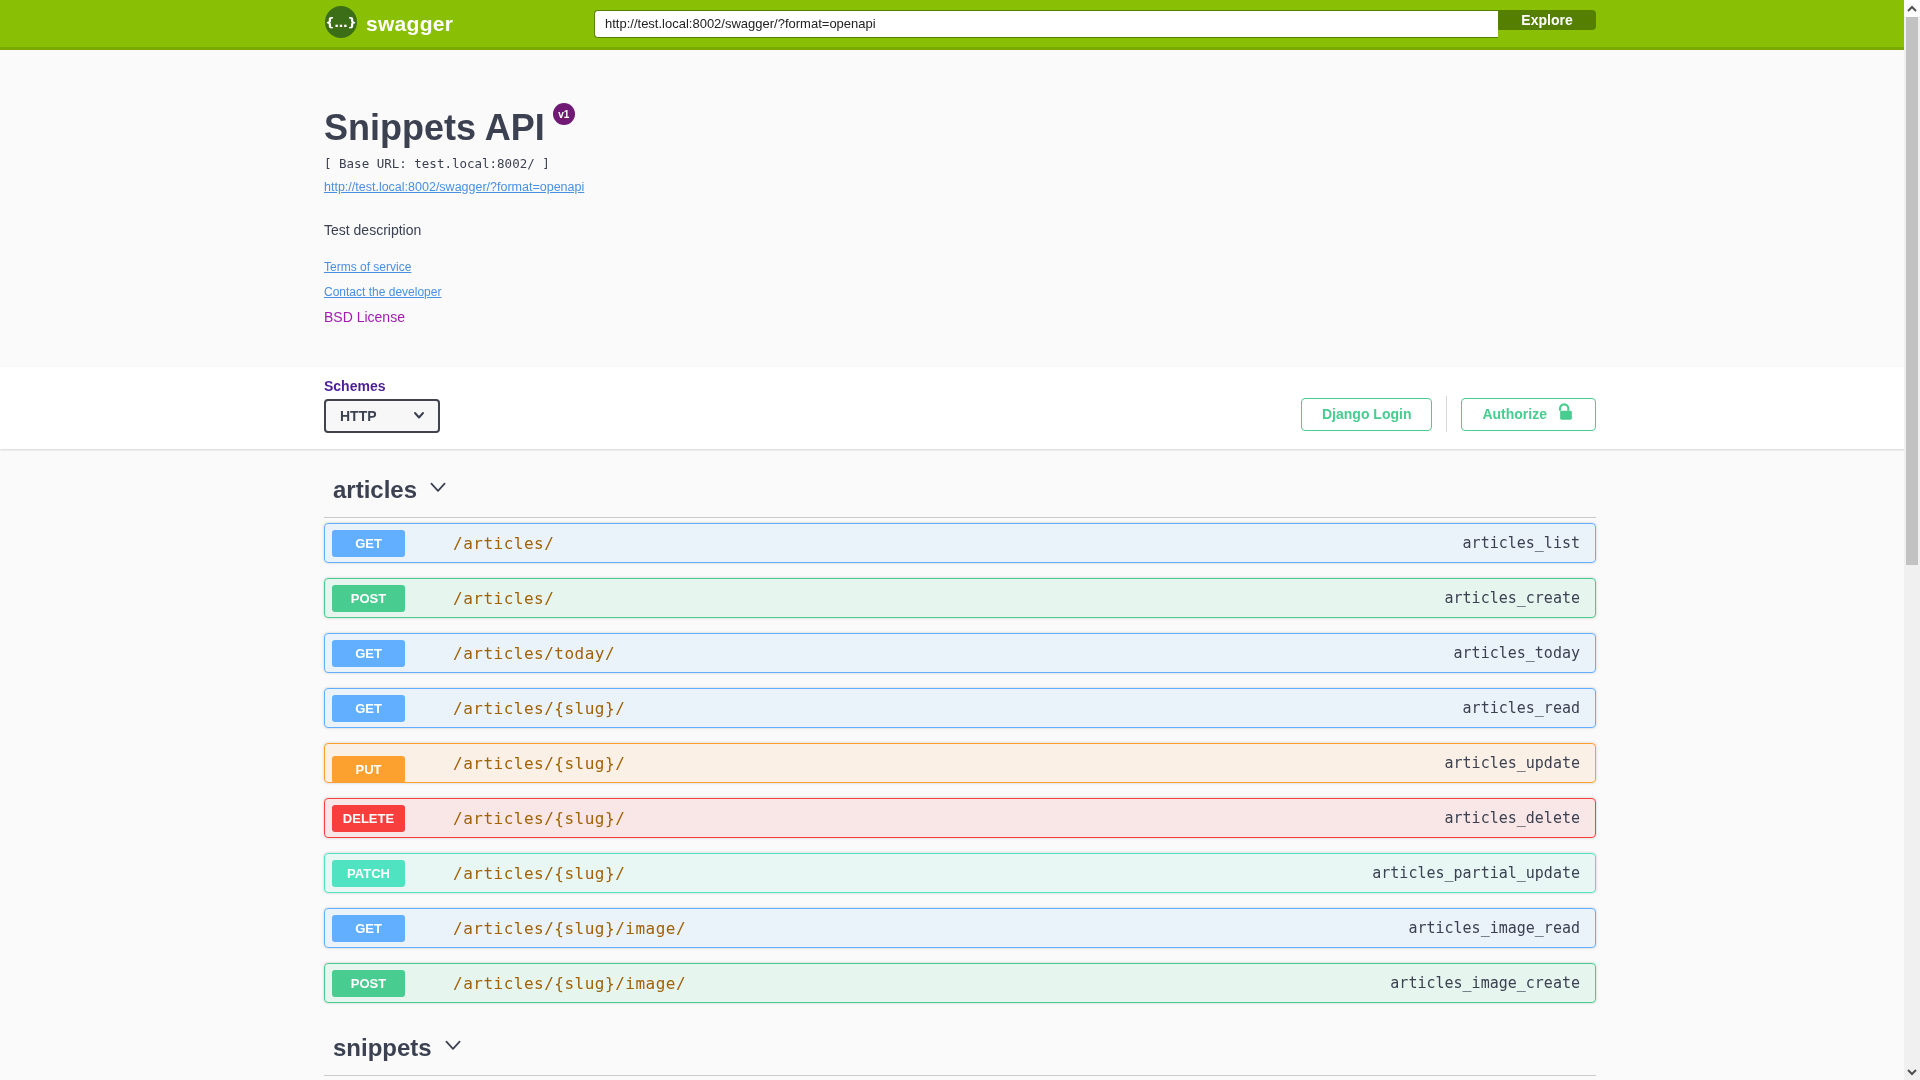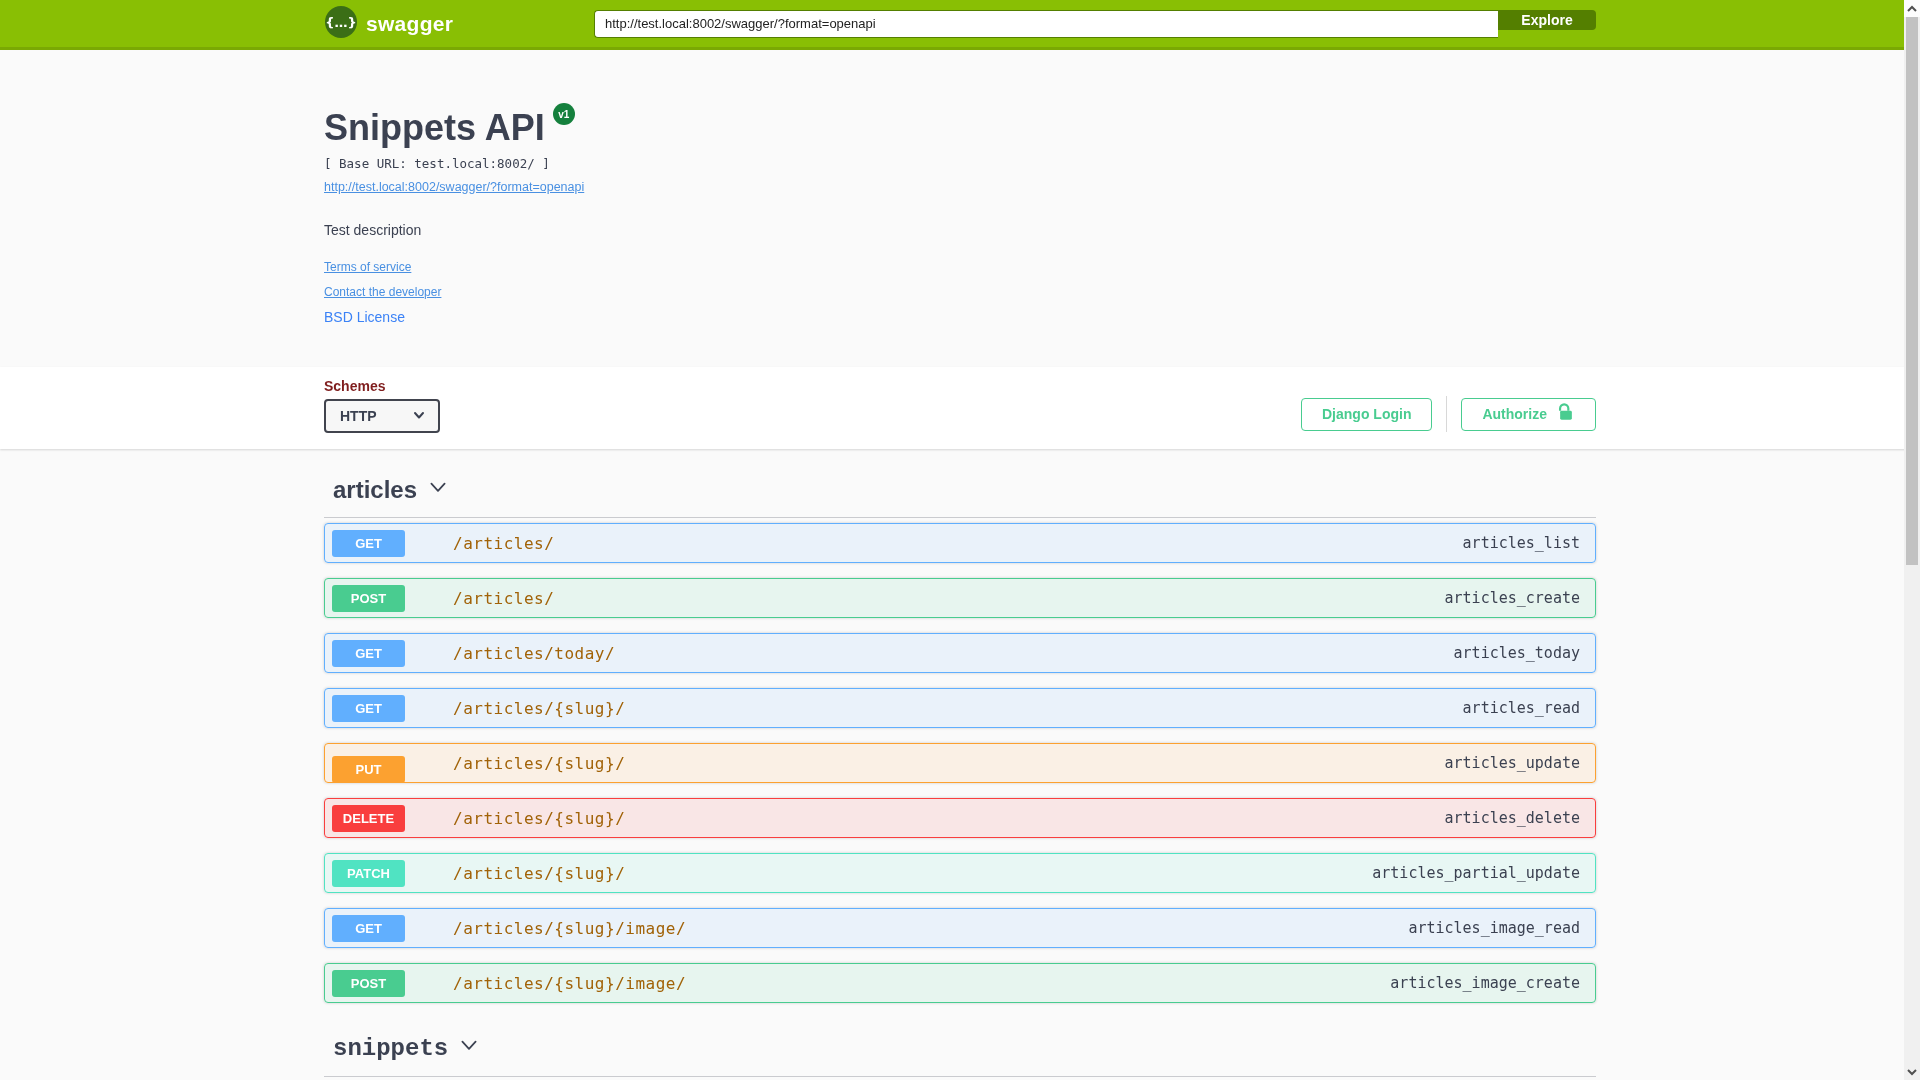--- a/index.html
+++ b/index.html
@@ -41,47 +41,47 @@
     font-family: "Liberation Sans", "DejaVu Sans", sans-serif;
     cursor: pointer;
   }
 
   
   .info-section { padding: 57px 0 0 0; background: #fafafa; }
   .api-title { font-size: 36px; font-weight: 700; color: #3b4151; display: flex; align-items: flex-start; gap: 8px; }
   .version-badge {
     display: inline-flex; align-items: center; justify-content: center;
     height: 22px; min-width: 22px; padding: 0 4px;
-    background: #15803d; border-radius: 50px;
+    background: #701a75; border-radius: 50px;
     color: #ffffff; font-size: 10px; font-weight: 700;
     position: relative; top: -4px;
   }
   .base-url {
     margin-top: 7px;
     font-family: "DejaVu Sans Mono", "Liberation Mono", monospace;
     font-size: 12.5px; font-weight: 300; color: #3b4151;
   }
   .spec-link {
     display: inline-block; margin-top: 9px;
     font-size: 12.5px; color: #4990e2; text-decoration: underline; cursor: pointer;
   }
   .description { margin-top: 27px; font-size: 14px; color: #3b4151; }
   .info-link { display: inline-block; font-size: 12px; color: #4990e2; text-decoration: underline; cursor: pointer; }
   .terms { margin-top: 19px; }
   .contact { margin-top: 7px; }
-  .license { margin-top: 9px; font-size: 14px; color: #3b82f6; padding-bottom: 42px; }
+  .license { margin-top: 9px; font-size: 14px; color: #a21caf; padding-bottom: 42px; }
 
   
   .scheme-section {
     background: #ffffff;
     box-shadow: 0 1px 2px 0 rgba(0,0,0,0.15);
     padding: 11px 0 16px 0;
   }
   .scheme-inner { display: flex; align-items: flex-end; justify-content: space-between; }
-  .schemes-label { font-size: 14px; font-weight: 700; color: #7f1d1d; display: block; }
+  .schemes-label { font-size: 14px; font-weight: 700; color: #4c1d95; display: block; }
   .scheme-select {
     margin-top: 5px;
     width: 116px; height: 34px;
     border: 2px solid #41444e; border-radius: 4px;
     background: #f7f7f7;
     display: flex; align-items: center; justify-content: space-between;
     padding: 0 12px 0 14px;
     font-size: 14px; font-weight: 700; color: #3b4151;
     cursor: pointer;
   }
@@ -99,21 +99,21 @@
 
   
   .operations { padding-top: 27px; }
   .tag-header {
     display: flex; align-items: center; gap: 10px;
     font-size: 24px; font-weight: 700; color: #3b4151;
     padding-left: 9px; cursor: pointer;
   }
   .tag-divider { border: none; border-top: 1px solid rgba(59,65,81,0.25); margin: 13px 0 0 0; }
   .tag-section { margin-bottom: 5px; }
-  .snippets-section { margin-top: 31px; font-family: Liberation Mono, monospace; }
+  .snippets-section { margin-top: 31px; }
   .oplist { margin-top: 5px; }
   .opblock {
     height: 40px; margin-bottom: 15px;
     border-radius: 4px; border: 1px solid;
     box-shadow: 0 0 3px rgba(0,0,0,0.19);
     display: flex; align-items: center;
     padding: 0 15px 0 7px;
     cursor: pointer;
     gap: 44px;
   }

